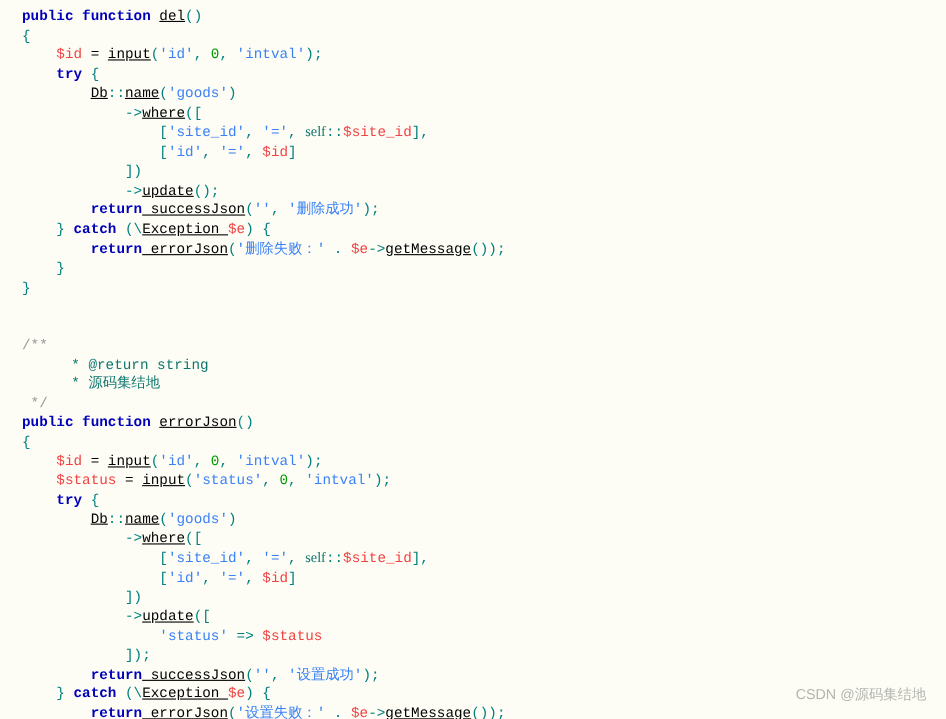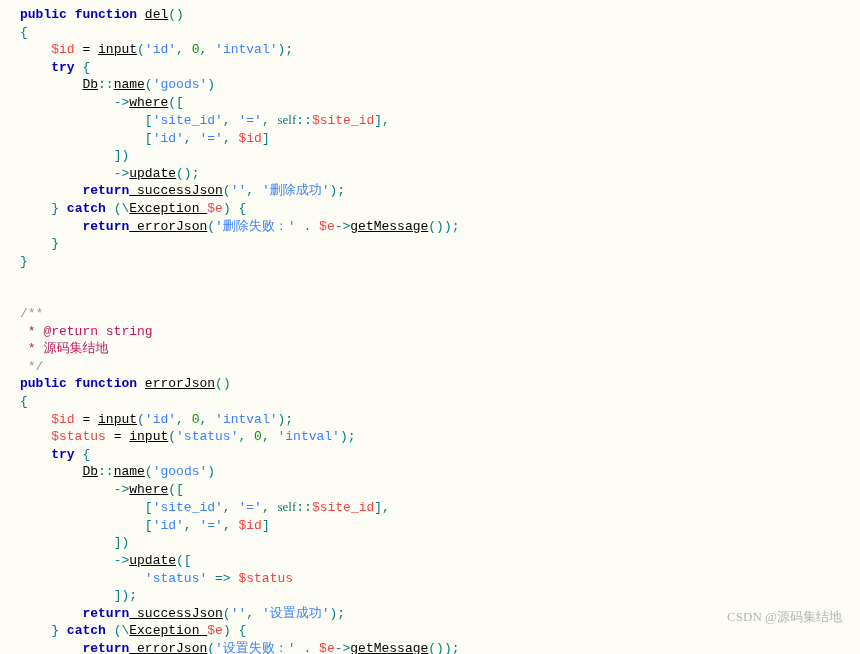--- a/index.html
+++ b/index.html
@@ -24,28 +24,28 @@
       font-family: inherit;
     }
     .kw { color: #0000bb; font-weight: bold; }
     .fn { color: #000000; text-decoration: underline; }
     .var { color: #ef4444; font-family: Liberation Mono, monospace; }
     .str { color: #3b82f6; }
     .num { color: #009900; }
     .punct { color: #008080; }
     .self { color: #0f766e; font-family: Liberation Serif, serif; }
     .comment { color: #999999; }
-    .comment-tag { color: #be185d; }
+    .comment-tag { color: #0f766e; margin-left: 37px; }
     .arrow { color: #008080; }
     .watermark {
       position: absolute;
-      bottom: 28px;
+      bottom: 14px;
       right: 18px;
       color: rgba(120,120,120,0.55);
-      font-family: Liberation Serif, serif;
+      font-family: Liberation Sans, sans-serif;
       font-size: 13px;
       pointer-events: none;
     }
   </style>
 </head>
 <body>
 
 <div class="code-container">
 <pre><span class="kw">public</span> <span class="kw">function</span> <span class="fn">del</span><span class="punct">()</span>
 <span class="punct">{</span>

